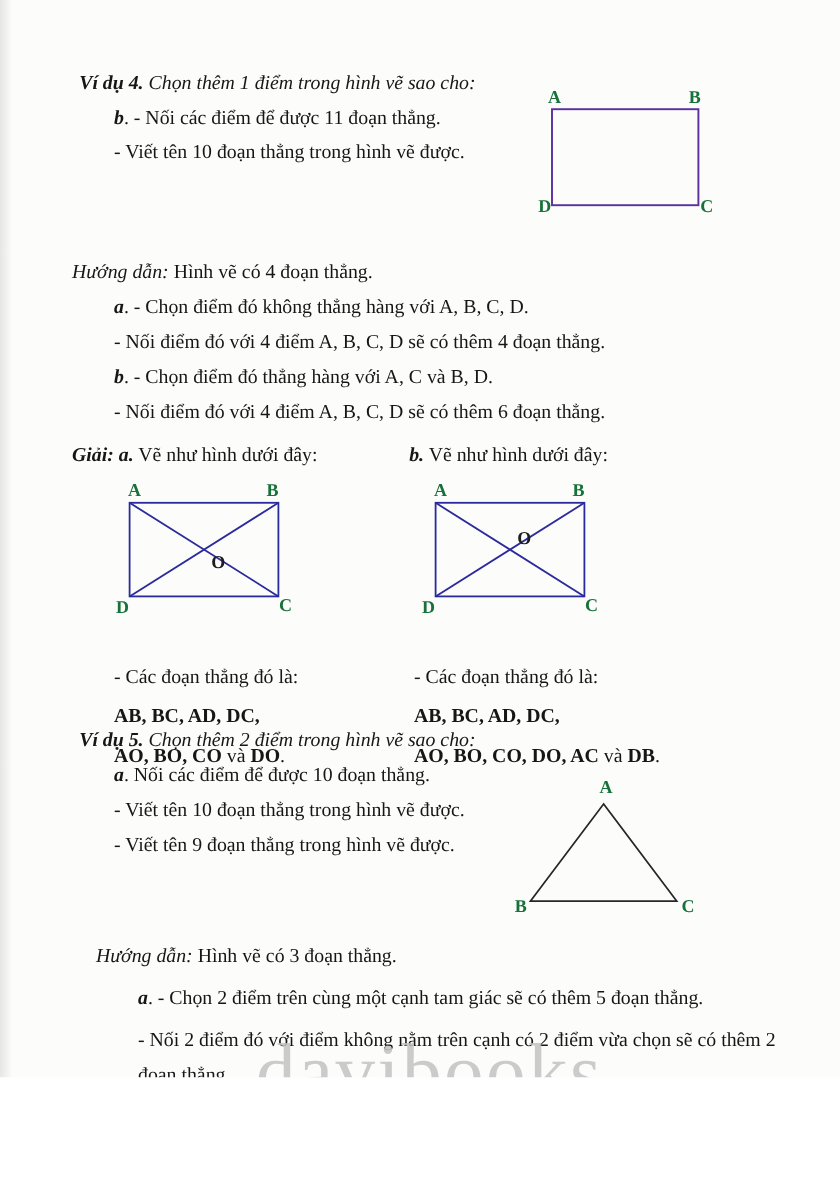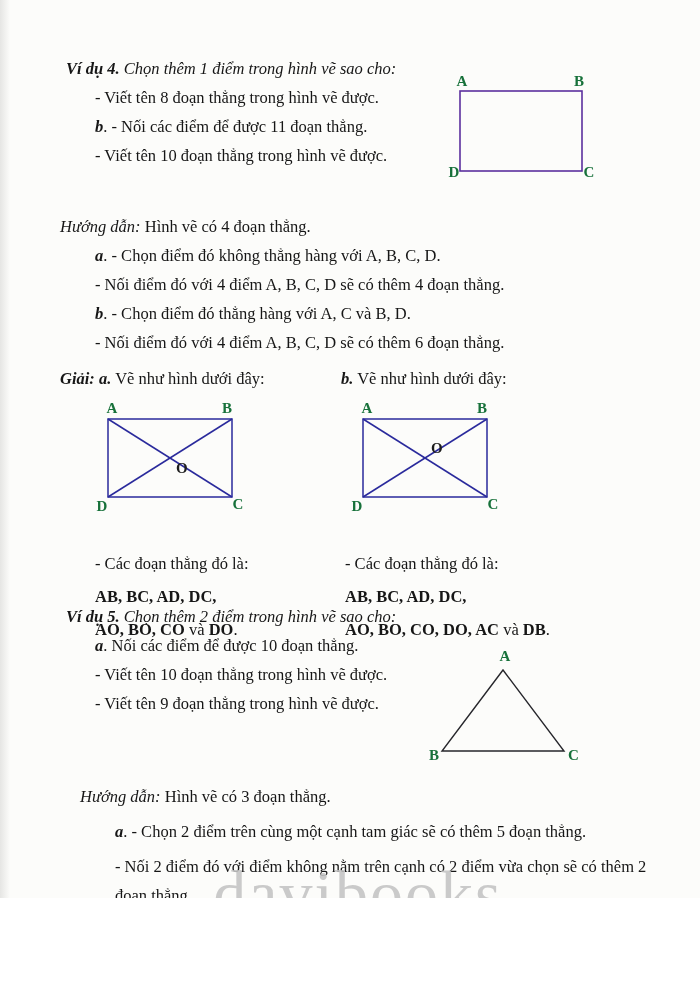--- a/index.html
+++ b/index.html
@@ -70,21 +70,20 @@
   }
 </style>
 </head>
 <body>
 
 <div class="page">
   <div class="scan-left"></div>
 
   <section id="section-ex4">
     <p class="line hdr"><span class="bi">Ví dụ 4.</span><span class="i"> Chọn thêm 1 điểm trong hình vẽ sao cho:</span></p>
-    <p class="line item"><span class="bi"></span><span>- Viết tên 8 đoạn thẳng trong hình vẽ được.</span></p>
     <p class="line item"><span class="bi">b</span><span>. - Nối các điểm để được 11 đoạn thẳng.</span></p>
     <p class="line item"><span class="bi"></span><span>- Viết tên 10 đoạn thẳng trong hình vẽ được.</span></p>
   </section>
 
   <svg id="fig-ex4" class="fig" width="155" height="112">
     <rect x="14" y="17" width="122" height="80" class="stroke-purple"></rect>
     <text x="16" y="12" text-anchor="middle">A</text>
     <text x="133" y="12" text-anchor="middle">B</text>
     <text x="8" y="103" text-anchor="middle">D</text>
     <text x="143" y="103" text-anchor="middle">C</text>

